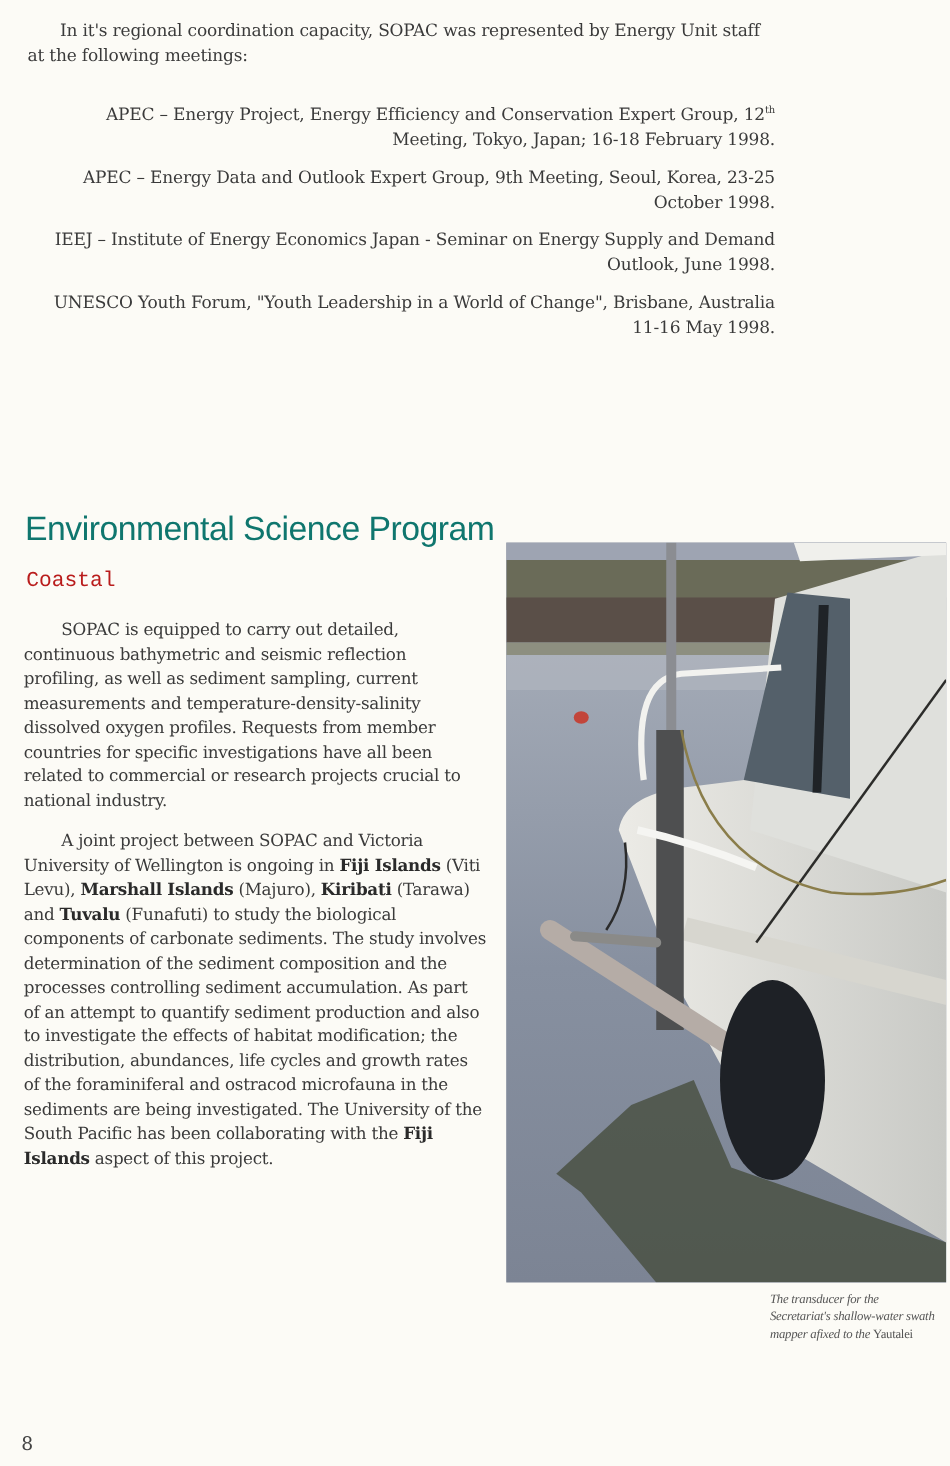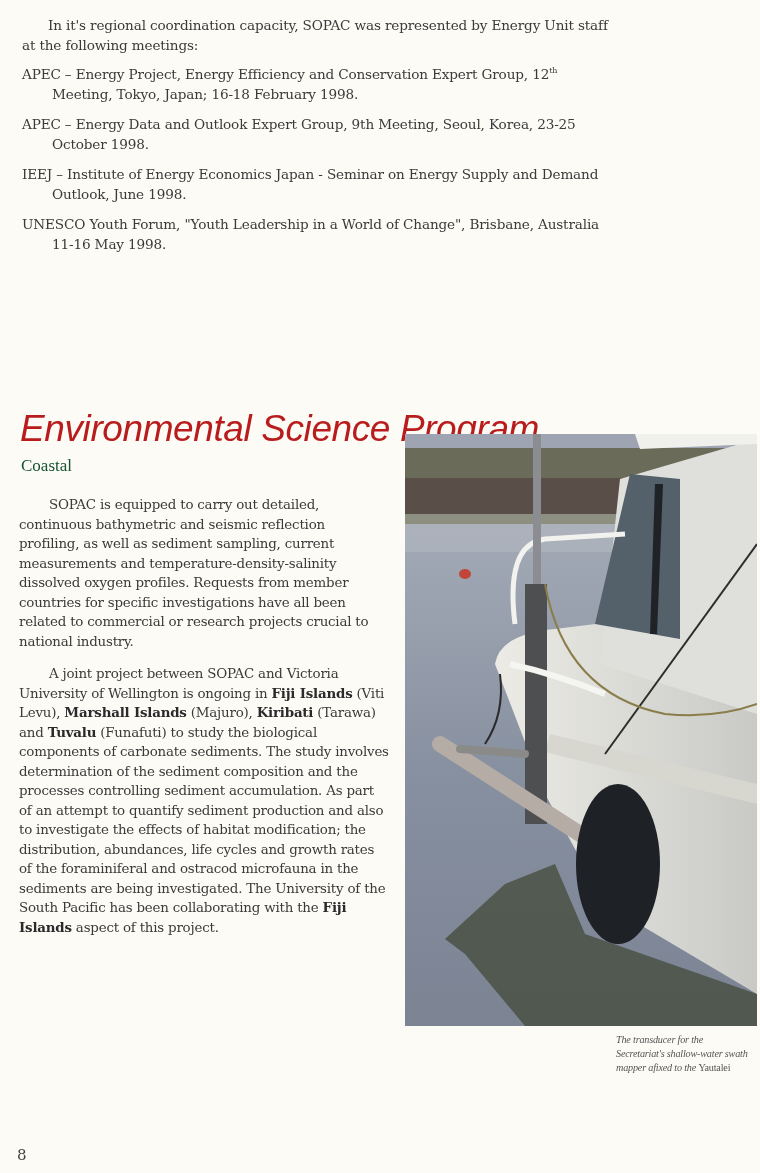--- a/index.html
+++ b/index.html
@@ -9,36 +9,36 @@
       color: #3a3a3a;
       font-family: "DejaVu Serif", "Liberation Serif", serif;
     }
     .page { position: absolute; inset: 0; }
 
     .intro {
       position: absolute; left: 22px; top: 15px; width: 590px;
       font-size: 13.6px; line-height: 20px; margin: 0;
       text-indent: 26px; letter-spacing: -0.15px;
     }
-    .meetings { position: absolute; left: 22px; top: 64px; width: 598px; margin: 0; padding: 0; list-style: none; }
+    .meetings { position: absolute; left: 22px; top: 82px; width: 598px; margin: 0; padding: 0; list-style: none; text-align: right; }
     .meetings li {
       font-size: 13.6px; line-height: 20px; letter-spacing: -0.15px;
       padding-left: 30px; text-indent: -30px; margin-bottom: 10px;
     }
     .meetings li sup { font-size: 8px; vertical-align: 6px; line-height: 0; }
 
     .section-title {
       position: absolute; left: 20px; top: 408px; margin: 0;
       font-family: "Liberation Sans", "DejaVu Sans", sans-serif;
-      font-weight: normal; font-size: 37px; letter-spacing: -0.4px; color: #b91c1c; font-style: italic;
+      font-weight: normal; font-size: 27px; letter-spacing: -0.4px; color: #0f766e;
     }
     .subsection-title {
       position: absolute; left: 21px; top: 456px; margin: 0;
-      font-family: Liberation Serif, serif;
-      font-weight: normal; font-size: 17px; color: #14532d;
+      font-family: Liberation Mono, monospace;
+      font-weight: normal; font-size: 17px; color: #b91c1c;
     }
     .body-col { position: absolute; left: 19px; top: 495px; width: 370px; }
     .body-col p {
       margin: 0 0 13px 0; font-size: 13.4px; line-height: 19.5px;
       text-indent: 30px; letter-spacing: -0.2px;
     }
     .body-col p b { color: #2a2a2a; }
 
     .photo {
       position: absolute; left: 405px; top: 434px; width: 352px; height: 592px;

